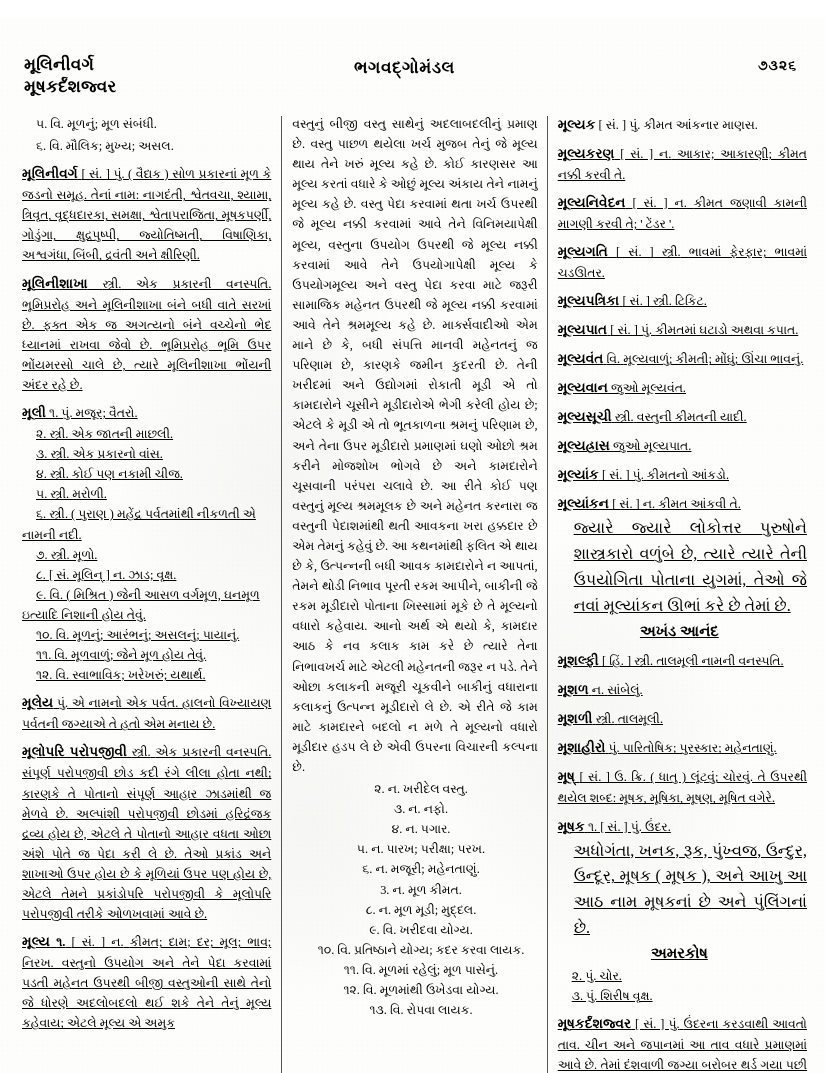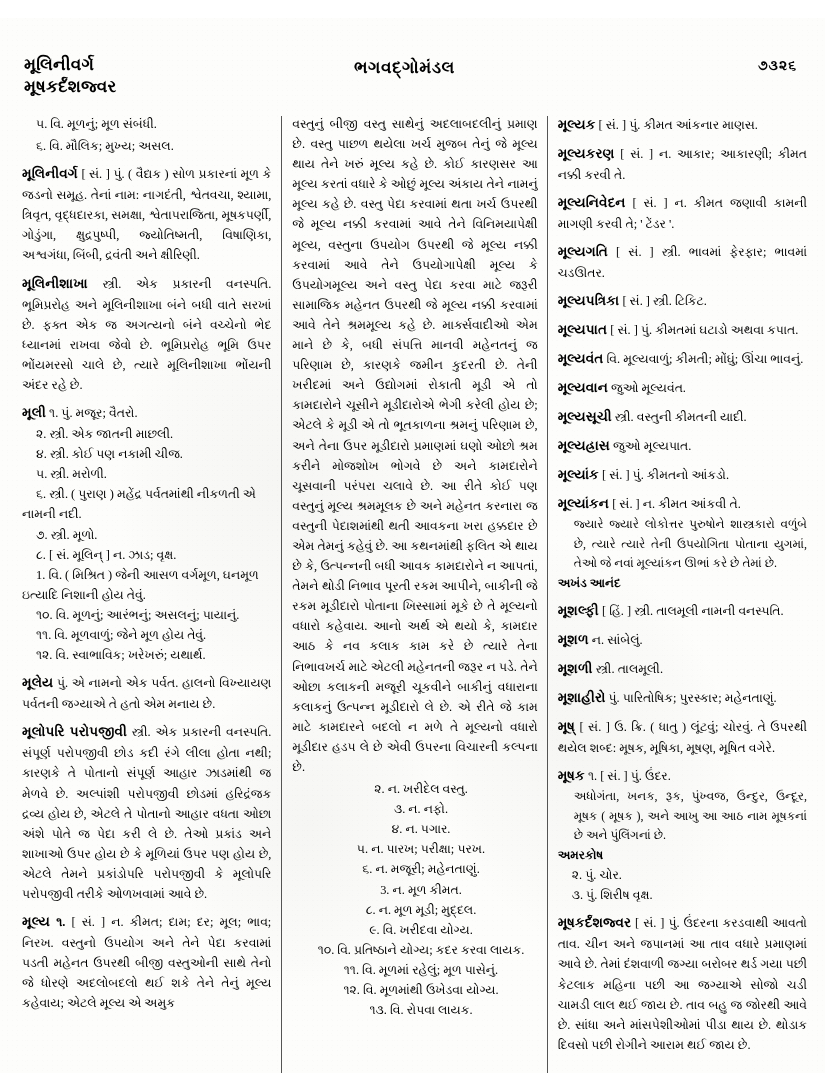--- a/index.html
+++ b/index.html
@@ -99,48 +99,48 @@
   .col-3 { width: 264px; padding: 0 4px 0 10px; }
   .rule {
     width: 1px;
     background: #2b2b2b;
     margin: 2px 0 4px 0;
     opacity: 0.8;
     flex: none;
   }
 
   .entry { margin: 0 0 2px 0; }
-  .entry.spaced { margin-top: 7px; }
+  .entry.spaced { margin-top: 7px; text-decoration: underline; }
   .hw {
     font-weight: bold;
     font-size: 13.6px;
     letter-spacing: 0.1px;
   }
   .bold { font-weight: bold; }
   .sense {
     margin: 0;
     text-indent: 14px;
   }
   .para {
     margin: 0;
     text-align: justify;
     text-justify: inter-word;
   }
   .para.first { text-indent: 0; }
   .quote {
     margin: 0;
     padding-left: 16px;
     text-align: justify;
-    font-size: 12px;
+    font-size: 16px;
   }
   .attrib {
     margin: 0;
-    text-align: left;
+    text-align: center;
     font-weight: bold;
-    font-size: 12px;
+    font-size: 15px;
     padding-right: 6px;
   }
   .numlist { margin: 0; }
   .numlist .li { text-indent: 12px; margin: 0; text-align: center; }
 </style>
 </head>
 <body>
 
 <div id="page">
 
@@ -184,26 +184,27 @@
           <span>એક પ્રકારની વનસ્પતિ. ભૂમિપ્રરોહ અને મૂલિનીશાખા બંને બધી વાતે સરખાં છે. ફક્ત એક જ અગત્યનો બંને વચ્ચેનો ભેદ ધ્યાનમાં રાખવા જેવો છે. ભૂમિપ્રરોહ ભૂમિ ઉપર ભોંયમરસો ચાલે છે, ત્યારે મૂલિનીશાખા ભોંયની અંદર રહે છે.</span>
         </div>
       </div>
 
       <div class="entry spaced">
         <div class="para first">
           <span class="hw">મૂલી</span>
           <span>૧. પું. મજૂર; વૈતરો.</span>
         </div>
         <div class="sense">૨. સ્ત્રી. એક જાતની માછલી.</div>
+        <div class="sense">૩. સ્ત્રી. એક પ્રકારનો વાંસ.</div>
         <div class="sense">૪. સ્ત્રી. કોઈ પણ નકામી ચીજ.</div>
         <div class="sense">૫. સ્ત્રી. મરોળી.</div>
         <div class="sense">૬. સ્ત્રી. ( પુરાણ ) મહેંદ્ર પર્વતમાંથી નીકળતી એ નામની નદી.</div>
         <div class="sense">૭. સ્ત્રી. મૂળો.</div>
         <div class="sense">૮. [ સં. મૂલિન્ ] ન. ઝાડ; વૃક્ષ.</div>
-        <div class="sense">1. વિ. ( મિશ્રિત ) જેની આસળ વર્ગમૂળ, ઘનમૂળ ઇત્યાદિ નિશાની હોય તેવું.</div>
+        <div class="sense">૯. વિ. ( મિશ્રિત ) જેની આસળ વર્ગમૂળ, ઘનમૂળ ઇત્યાદિ નિશાની હોય તેવું.</div>
         <div class="sense">૧૦. વિ. મૂળનું; આરંભનું; અસલનું; પાયાનું.</div>
         <div class="sense">૧૧. વિ. મૂળવાળું; જેને મૂળ હોય તેવું.</div>
         <div class="sense">૧૨. વિ. સ્વાભાવિક; ખરેખરું; યથાર્થ.</div>
       </div>
 
       <div class="entry spaced">
         <div class="para first">
           <span class="hw">મૂલેય</span>
           <span>પું.</span>
           <span>એ નામનો એક પર્વત. હાલનો વિખ્યાયણ પર્વતની જગ્યાએ તે હતો એમ મનાય છે.</span>

